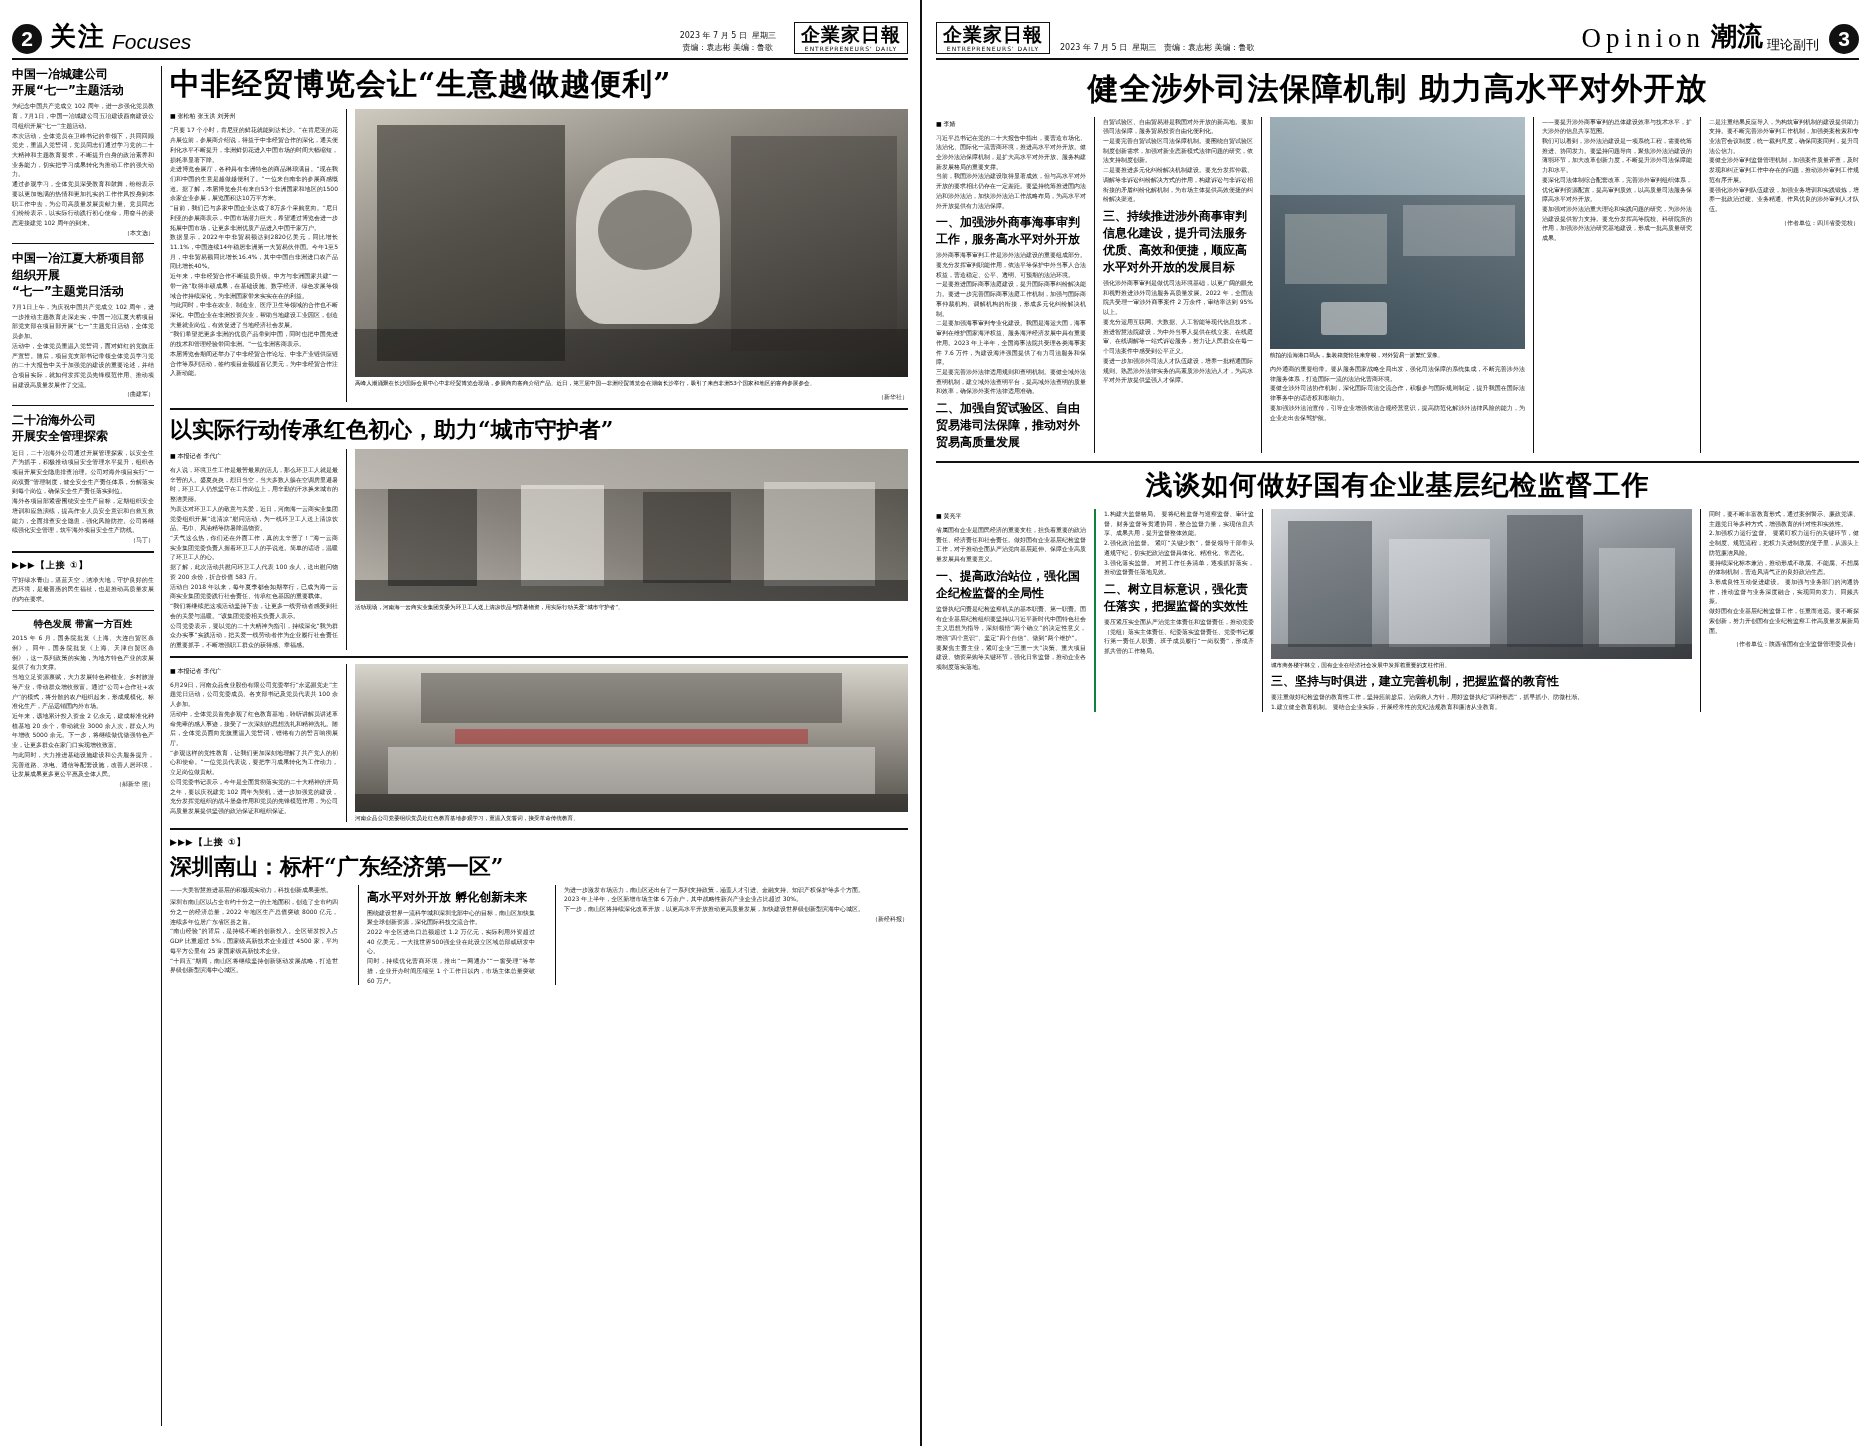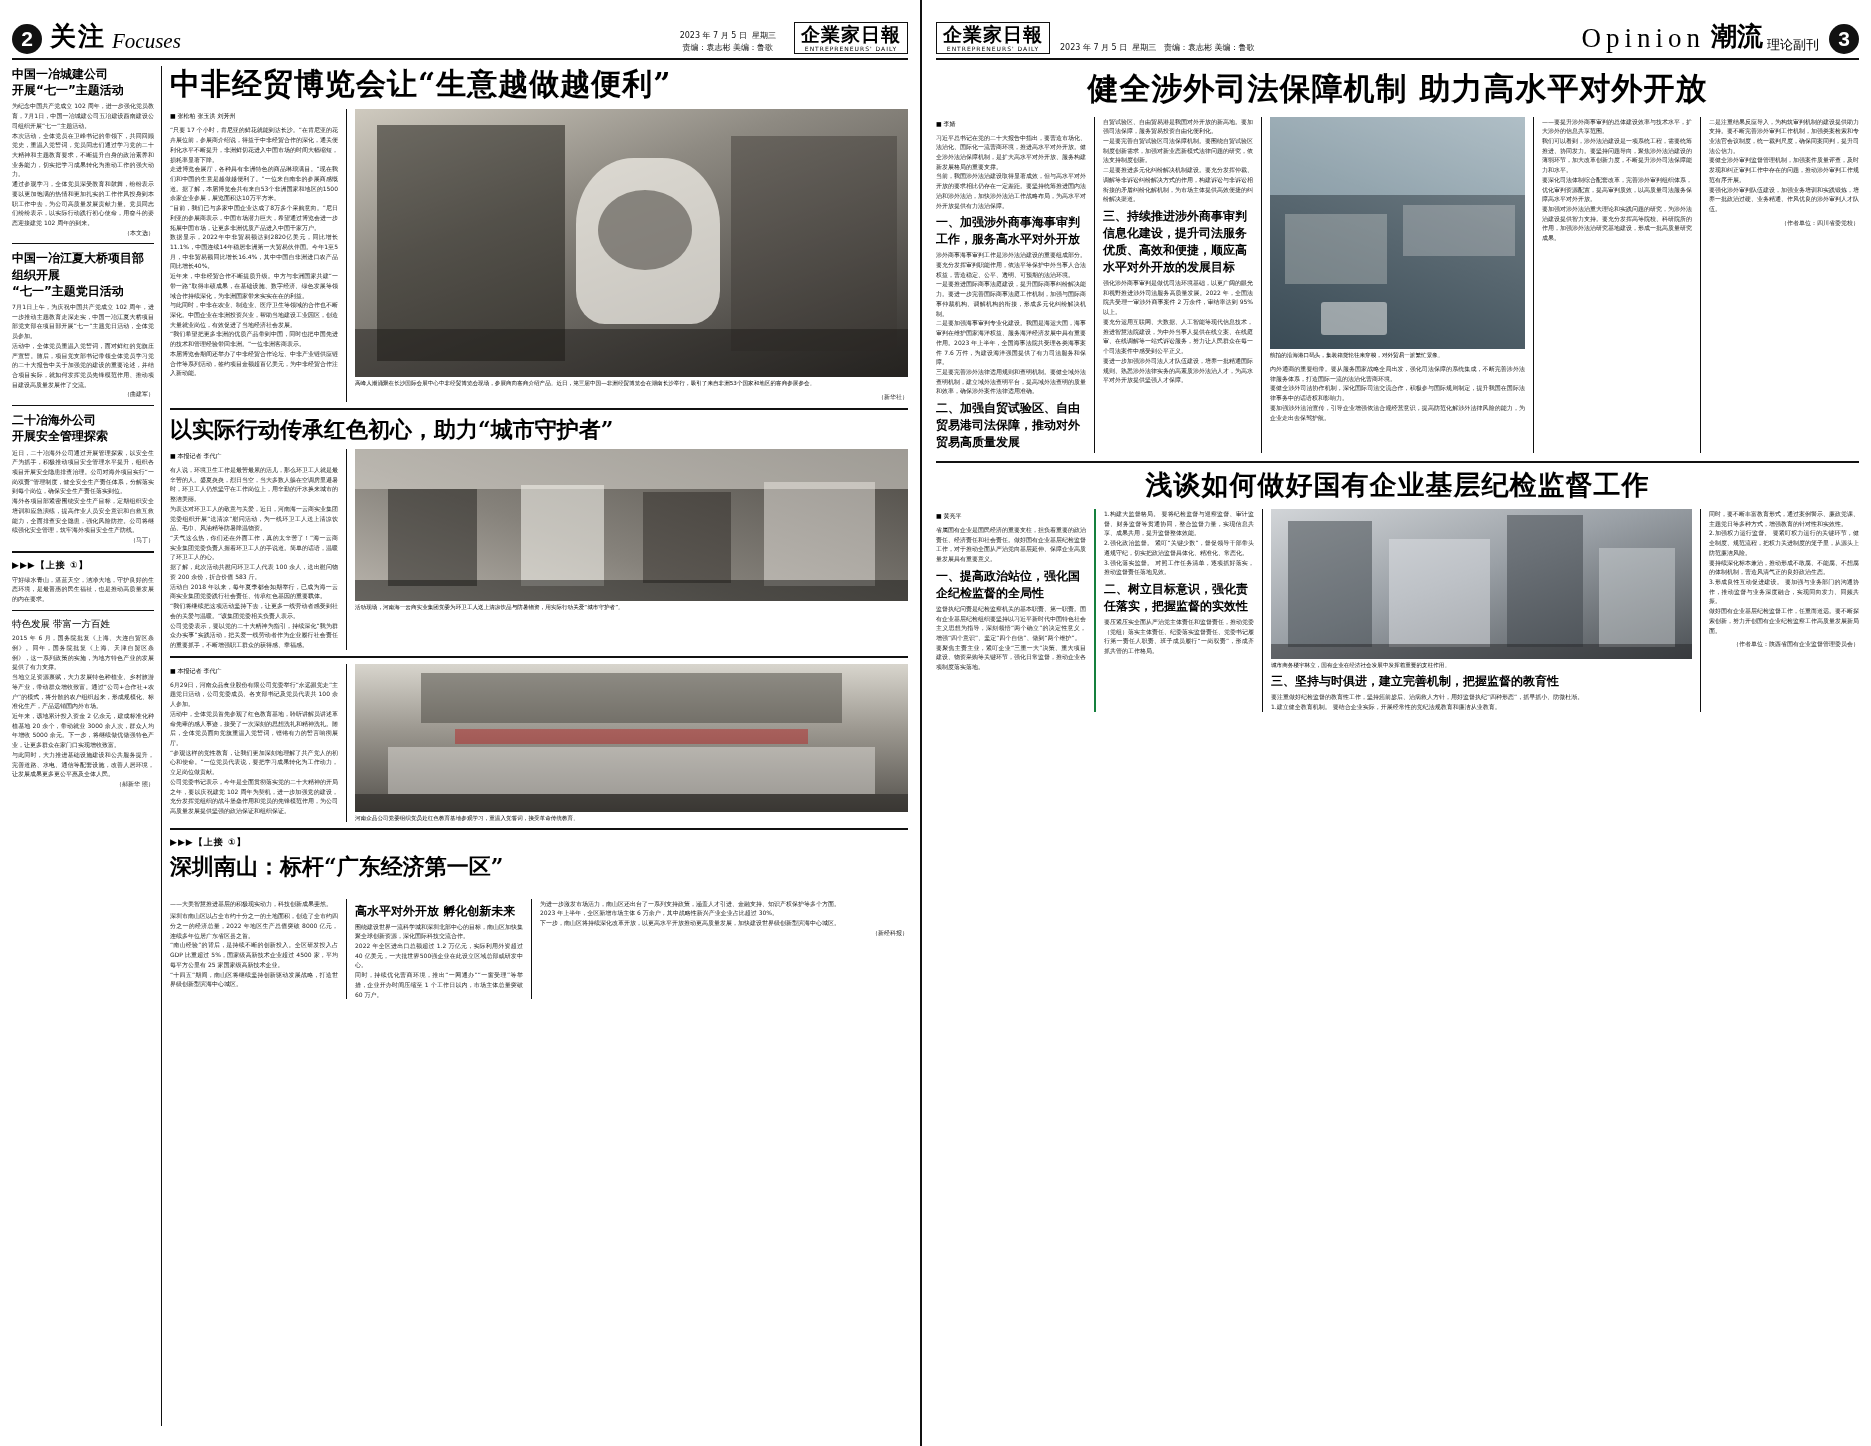--- a/index.html
+++ b/index.html
@@ -7,41 +7,41 @@
   .sheet{width:1871px;height:1446px;background:#fff;position:relative;overflow:hidden;display:flex;}
   .page{position:relative;background:#fff;height:100%;}
   .page.left{width:922px;padding:10px 12px 8px 12px;box-sizing:border-box;border-right:2px solid #111;}
   .page.right{width:949px;padding:10px 12px 8px 14px;box-sizing:border-box;}
 
   
   .masthead{display:flex;align-items:flex-end;border-bottom:2px solid #111;padding-bottom:4px;height:44px;}
   .pagenum{width:30px;height:30px;border-radius:50%;background:#111;color:#fff;font-size:21px;font-weight:bold;
            display:flex;align-items:center;justify-content:center;margin-right:8px;font-family:"Liberation Sans",sans-serif;}
   .section-cn{font-size:26px;font-weight:bold;letter-spacing:2px;}
-  .section-en{font-size:21px;font-style:italic;margin-left:6px;font-family:Liberation Serif, serif;}
+  .section-en{font-size:21px;font-style:italic;margin-left:6px;font-family:Liberation Sans, sans-serif;}
   .mh-mid{flex:1;}
   .mh-meta{font-size:8px;line-height:1.5;text-align:center;margin-right:10px;color:#111;}
   .logo-box{border:1.5px solid #111;padding:2px 6px 1px 6px;text-align:center;line-height:1;}
   .logo-cn{font-size:19px;font-weight:bold;letter-spacing:1px;font-family:"DejaVu Serif",serif;}
   .logo-en{font-size:6px;letter-spacing:1px;margin-top:2px;}
   .op-word{font-size:27px;letter-spacing:5px;font-family:"Liberation Serif",serif;}
   .op-cn{font-size:26px;font-weight:bold;margin-left:6px;}
   .op-sub{font-size:13px;margin-left:4px;}
   .txt{font-size:6.0px;line-height:1.62;text-align:justify;color:#1a1a1a;
        font-family:"DejaVu Sans","Liberation Sans",sans-serif;}
   .sub-h{font-weight:bold;font-size:12px;margin:4px 0 2px 0;text-indent:0;}
   .byline{font-size:6px;margin:3px 0 4px 0;}
   .byline:before{content:"■ ";}
 
   
   .h-xl{font-size:30px;font-weight:bold;letter-spacing:1px;line-height:1.18;font-family:"DejaVu Serif",serif;}
   .h-lg{font-size:22px;font-weight:bold;line-height:1.25;font-family:"DejaVu Serif",serif;}
   .h-md{font-size:17px;font-weight:bold;line-height:1.3;font-family:"DejaVu Serif",serif;}
   .h-sm{font-size:12px;font-weight:bold;line-height:1.35;}
-  .h-tiny{font-size:9.5px;font-weight:normal;line-height:1.4;}
+  .h-tiny{font-size:9.5px;font-weight:bold;line-height:1.4;text-align:center;}
   .kicker{font-size:11px;font-weight:bold;margin-bottom:2px;}
 
   
   .photo{background:#9a9a9a;position:relative;overflow:hidden;}
   .photo.ph1{background:linear-gradient(160deg,#cfcabf 0%,#8e8a82 35%,#5c5954 70%,#302e2b 100%);}
   .photo.ph2{background:linear-gradient(20deg,#b9b4ac 0%,#86827b 40%,#4e4b46 100%);}
   .photo.ph3{background:linear-gradient(180deg,#d8d5cd 0%,#9b978f 45%,#55524d 100%);}
   .photo.ph4{background:linear-gradient(200deg,#c9d2d6 0%,#8b9aa1 40%,#40545f 100%);}
   .photo.ph5{background:linear-gradient(160deg,#d2d5d8 0%,#9aa0a6 45%,#4d5256 100%);}
   .cap{font-size:5.6px;line-height:1.5;margin-top:2px;text-align:justify;}
@@ -211,21 +211,21 @@
               <div class="cap">河南众品公司党委组织党员赴红色教育基地参观学习，重温入党誓词，接受革命传统教育。</div>
             </div>
           </div>
         </div>
 
         <div class="rule-thick"></div>
 
         <div>
           <div class="arrow-head">▶▶▶【上接 ①】</div>
           <div class="h-lg" style="margin-top:4px;">深圳南山：标杆“广东经济第一区”</div>
-          <div class="flexrow" style="margin-top:18px;">
+          <div class="flexrow" style="margin-top:4px;gap:12px;">
             <div style="width:168px;padding-right:8px;">
               <div class="txt">——大美智慧推进基层的积极现实动力，科技创新成果斐然。</div>
               <div class="txt" style="white-space:pre-line;margin-top:3px;">深圳市南山区以占全市约十分之一的土地面积，创造了全市约四分之一的经济总量，2022 年地区生产总值突破 8000 亿元，连续多年位居广东省区县之首。
 “南山经验”的背后，是持续不断的创新投入。全区研发投入占 GDP 比重超过 5%，国家级高新技术企业超过 4500 家，平均每平方公里有 25 家国家级高新技术企业。
 “十四五”期间，南山区将继续坚持创新驱动发展战略，打造世界级创新型滨海中心城区。</div>
             </div>
             <div style="width:168px;padding:0 8px;border-left:1px solid #111;">
               <div class="sub-h">高水平对外开放 孵化创新未来</div>
               <div class="txt" style="white-space:pre-line;">围绕建设世界一流科学城和深圳北部中心的目标，南山区加快集聚全球创新资源，深化国际科技交流合作。
 2022 年全区进出口总额超过 1.2 万亿元，实际利用外资超过 40 亿美元，一大批世界500强企业在此设立区域总部或研发中心。

